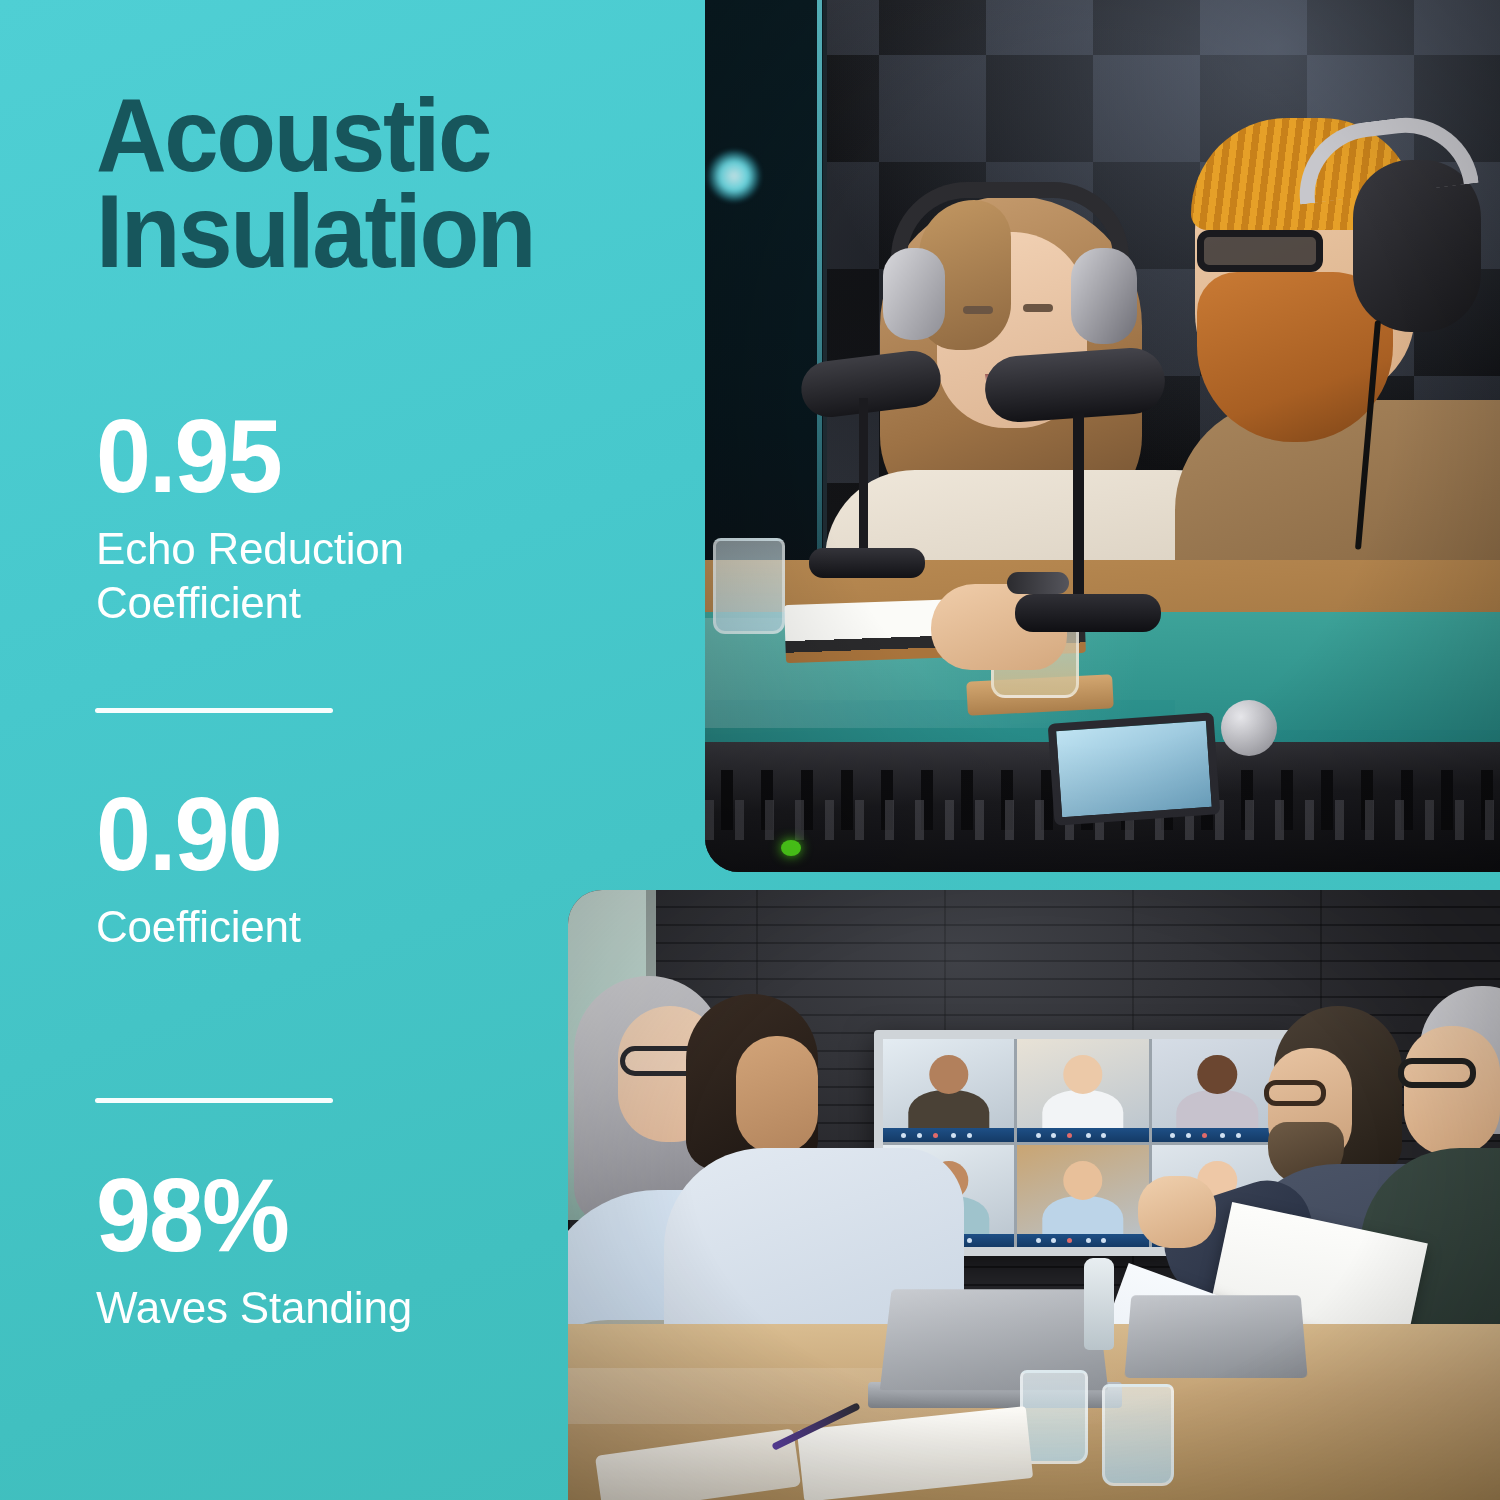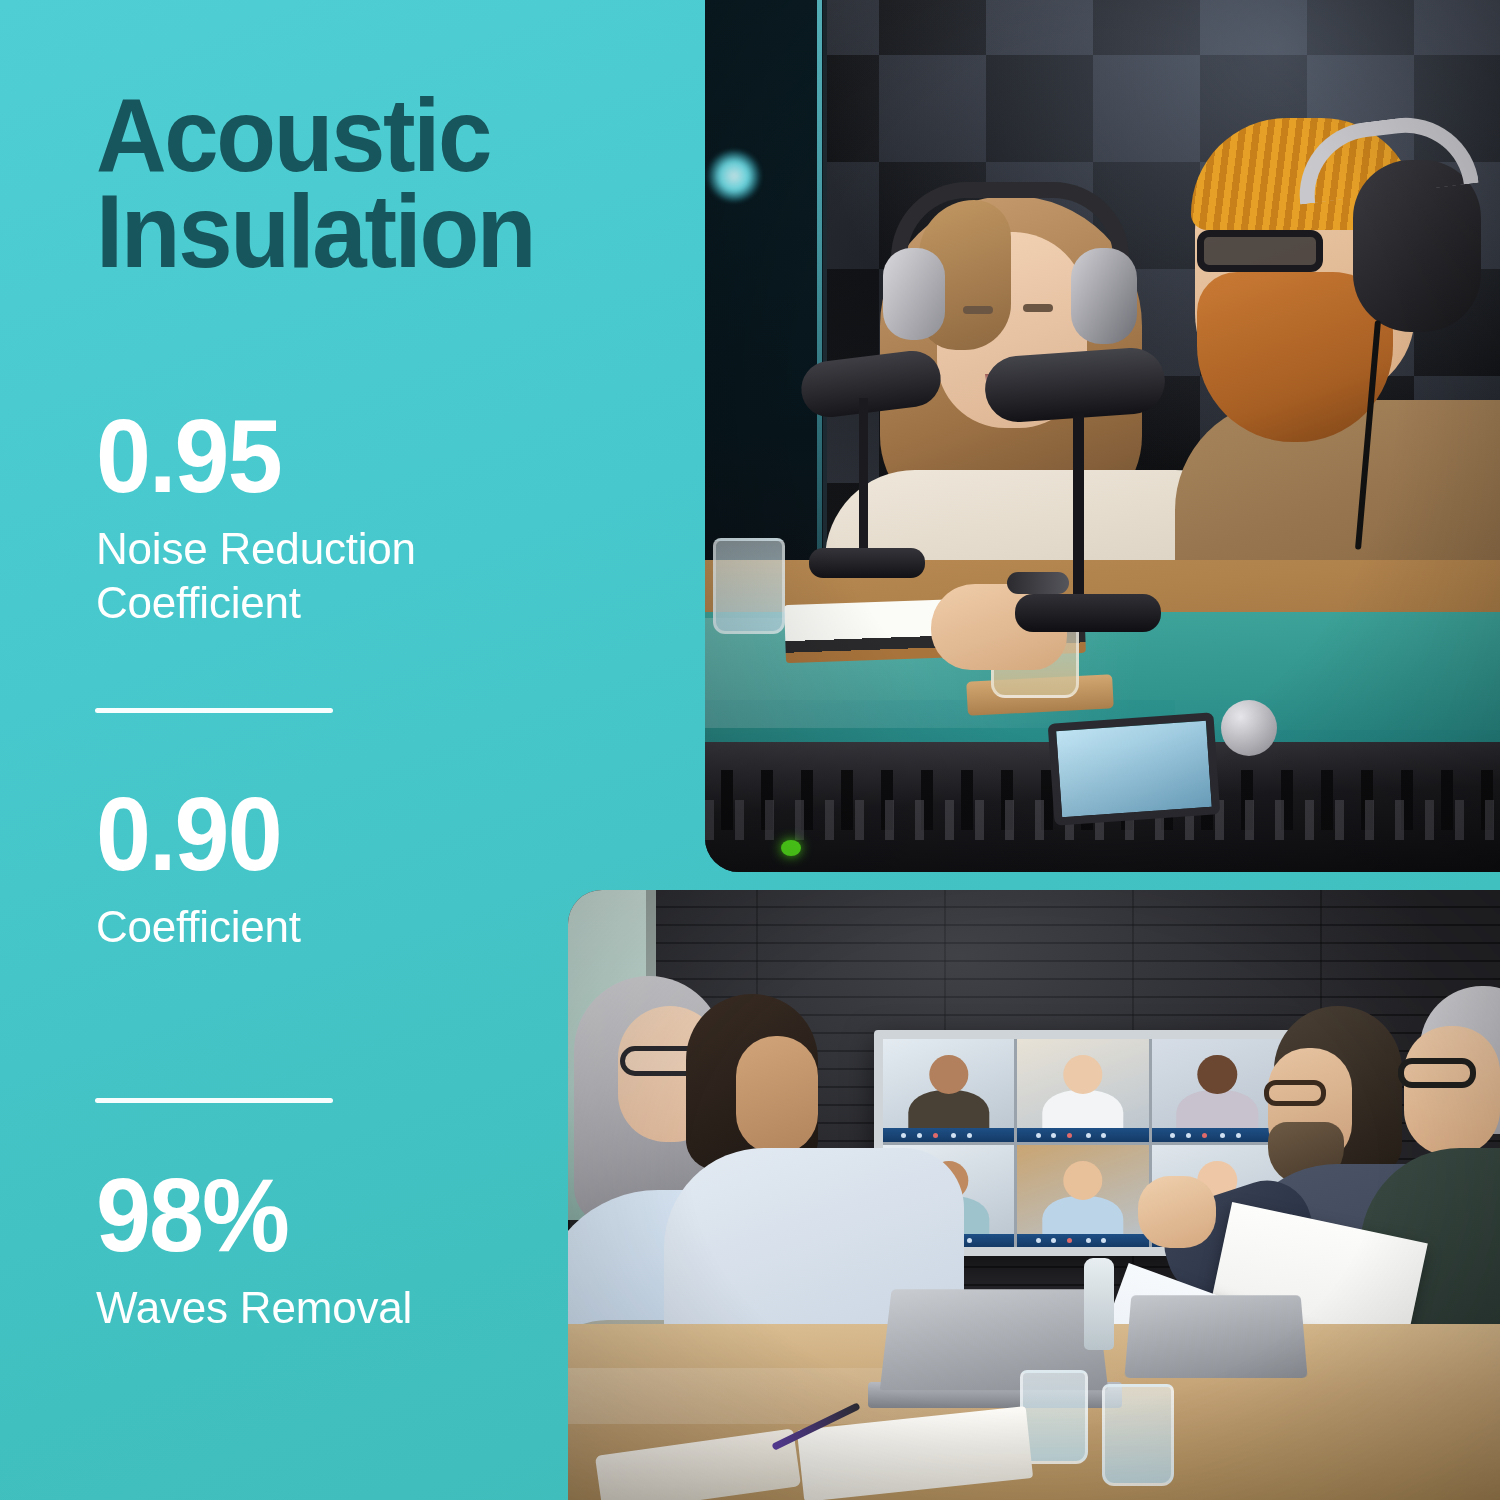--- a/index.html
+++ b/index.html
@@ -279,40 +279,40 @@
   <div id="panel">
 
     <div id="title">
       <span class="l">Acoustic</span>
       <span class="l">Insulation</span>
     </div>
 
     <div class="stat" id="stat0">
       <span class="num">0.95</span>
       <div class="lbl">
-        <span>Noise Reduction</span>
+        <span>Echo Reduction</span>
         <span>Coefficient</span>
       </div>
     </div>
 
     <div class="divider" id="div0"></div>
 
     <div class="stat" id="stat1">
       <span class="num">0.90</span>
       <div class="lbl">
         <span>Coefficient</span>
       </div>
     </div>
 
     <div class="divider" id="div1"></div>
 
     <div class="stat" id="stat2">
       <span class="num">98%</span>
       <div class="lbl">
-        <span>Waves Removal</span>
+        <span>Waves Standing</span>
       </div>
     </div>
 
   </div>
 
   <div class="photo" id="photo-top">
     <div class="blurwrap">
       <div id="studio-wall"></div>
       <div id="studio-wall-tint"></div>
       <div id="door"></div>

